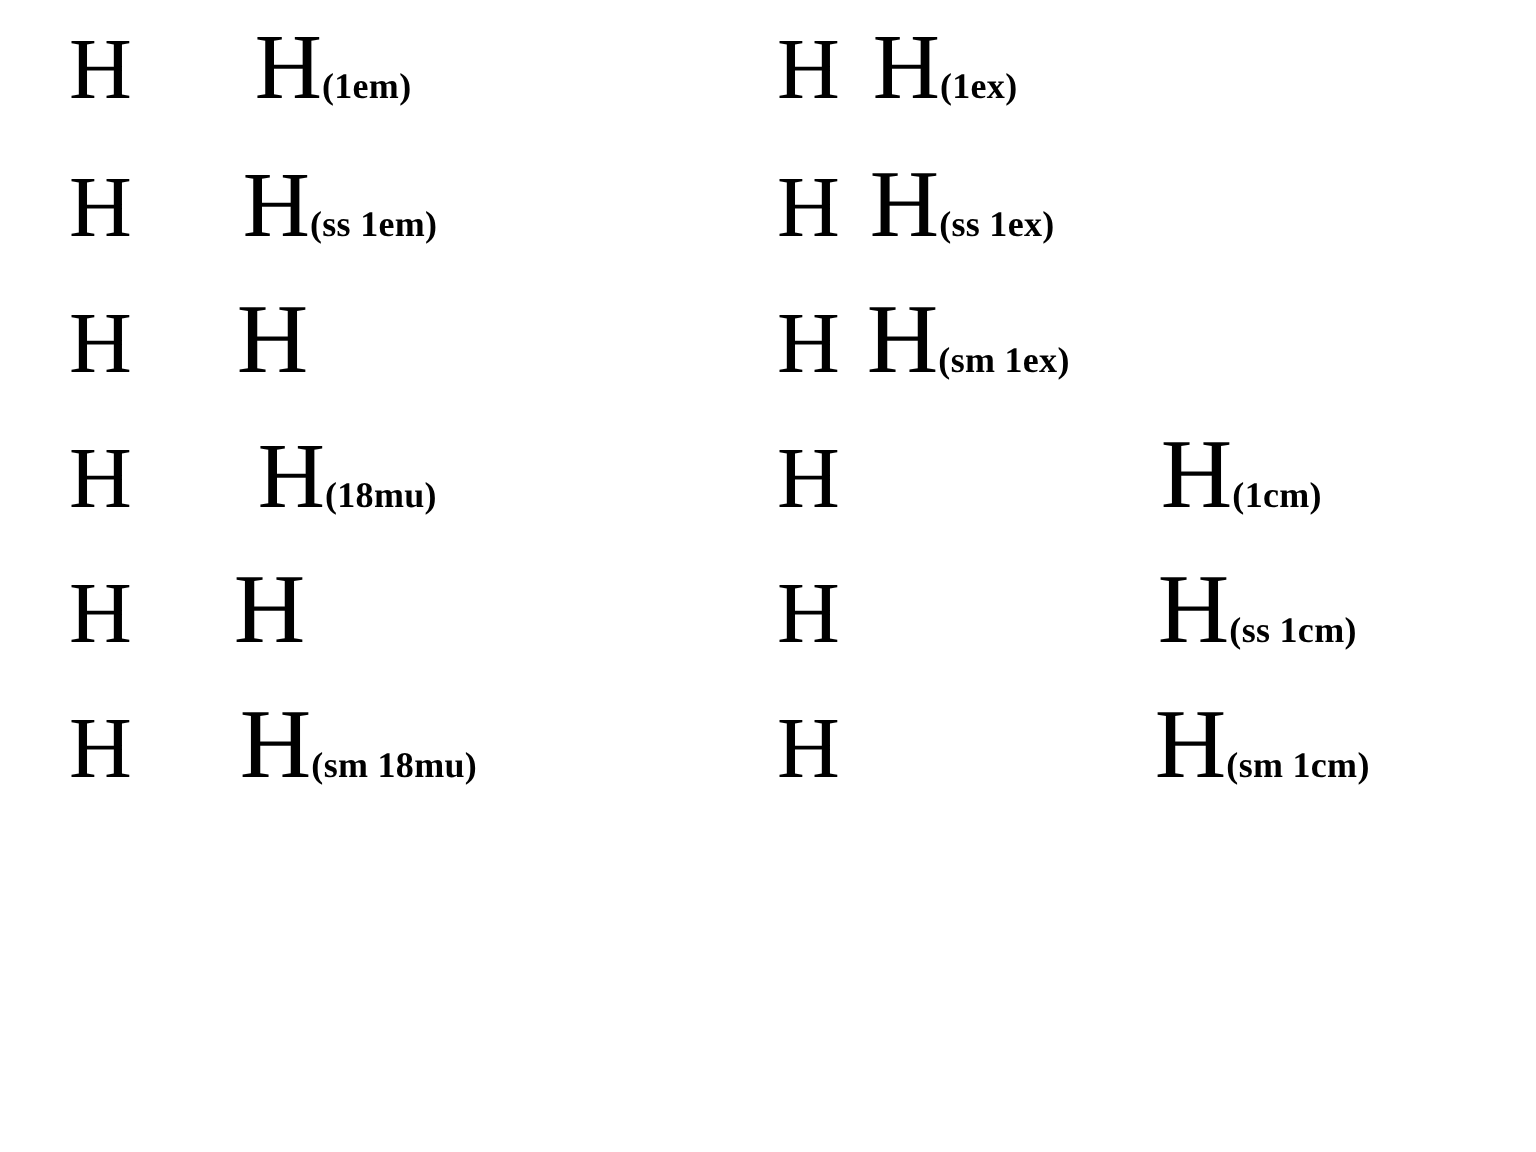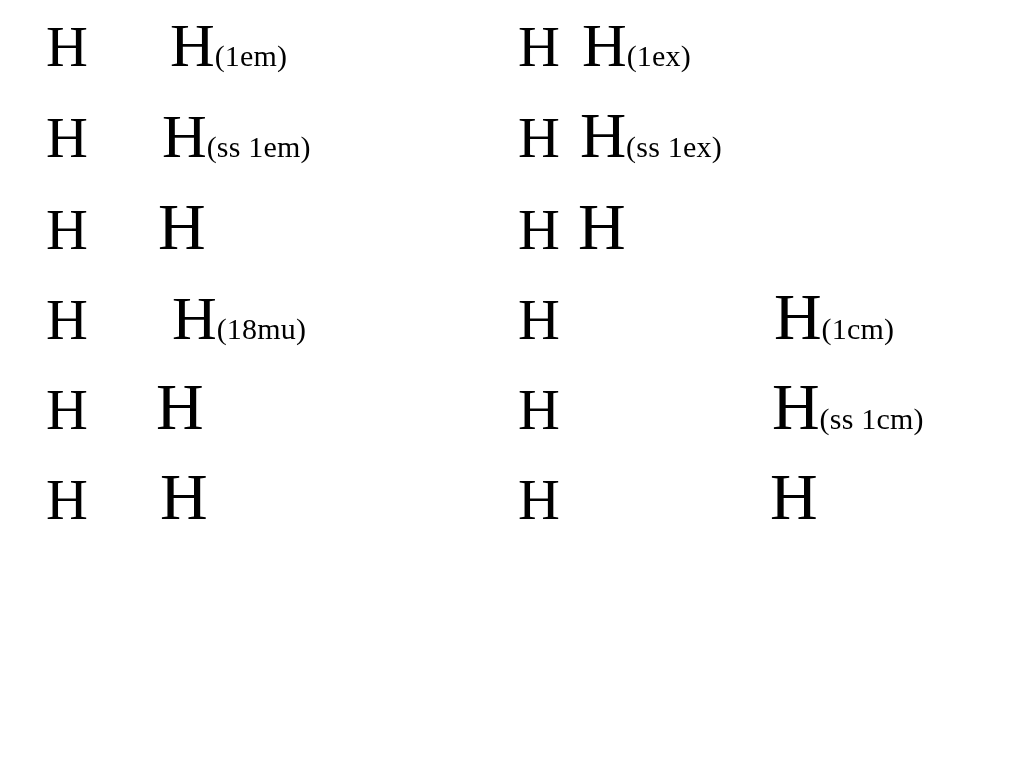--- a/index.html
+++ b/index.html
@@ -62,23 +62,23 @@
     display: flex;
     flex-direction: row;
     align-items: baseline;
     white-space: nowrap;
   }
   .sized-h {
     line-height: 1;
     font-weight: normal;
   }
   .label {
-    font-size: 30px;
+    font-size: 24px;
     line-height: 1;
-    font-weight: normal;
+    font-weight: bold;
     letter-spacing: 0.2px;
   }
   
   .h-1em   { font-size: 62px; }
   .h-ss1em { font-size: 62px; }
   .h-sm1em { font-size: 66px; }
   .h-18mu  { font-size: 62px; }
   .h-ss18mu{ font-size: 66px; }
   .h-sm18mu{ font-size: 66px; }
 
@@ -154,20 +154,21 @@
         <span class="gap gap-w3"></span>
         <span class="sized-wrap">
           <span class="sized-h h-sm1em">H</span>
         </span>
       </div>
       <div class="col col-right">
         <span class="ref-h">H</span>
         <span class="gap rgap-w3"></span>
         <span class="sized-wrap">
           <span class="sized-h h-sm1ex">H</span>
+          <span class="label">(sm 1ex)</span>
         </span>
       </div>
     </div>
 
     <div class="row">
       <div class="col col-left">
         <span class="ref-h">H</span>
         <span class="gap gap-w4"></span>
         <span class="sized-wrap">
           <span class="sized-h h-18mu">H</span>
@@ -201,25 +202,27 @@
         </span>
       </div>
     </div>
 
     <div class="row">
       <div class="col col-left">
         <span class="ref-h">H</span>
         <span class="gap gap-w6"></span>
         <span class="sized-wrap">
           <span class="sized-h h-sm18mu">H</span>
+          <span class="label">(sm 18mu)</span>
         </span>
       </div>
       <div class="col col-right">
         <span class="ref-h">H</span>
         <span class="gap rgap-w6"></span>
         <span class="sized-wrap">
           <span class="sized-h h-sm1cm">H</span>
+          <span class="label">(sm 1cm)</span>
         </span>
       </div>
     </div>
 
   </div>
 </div>
 
 </body></html>

